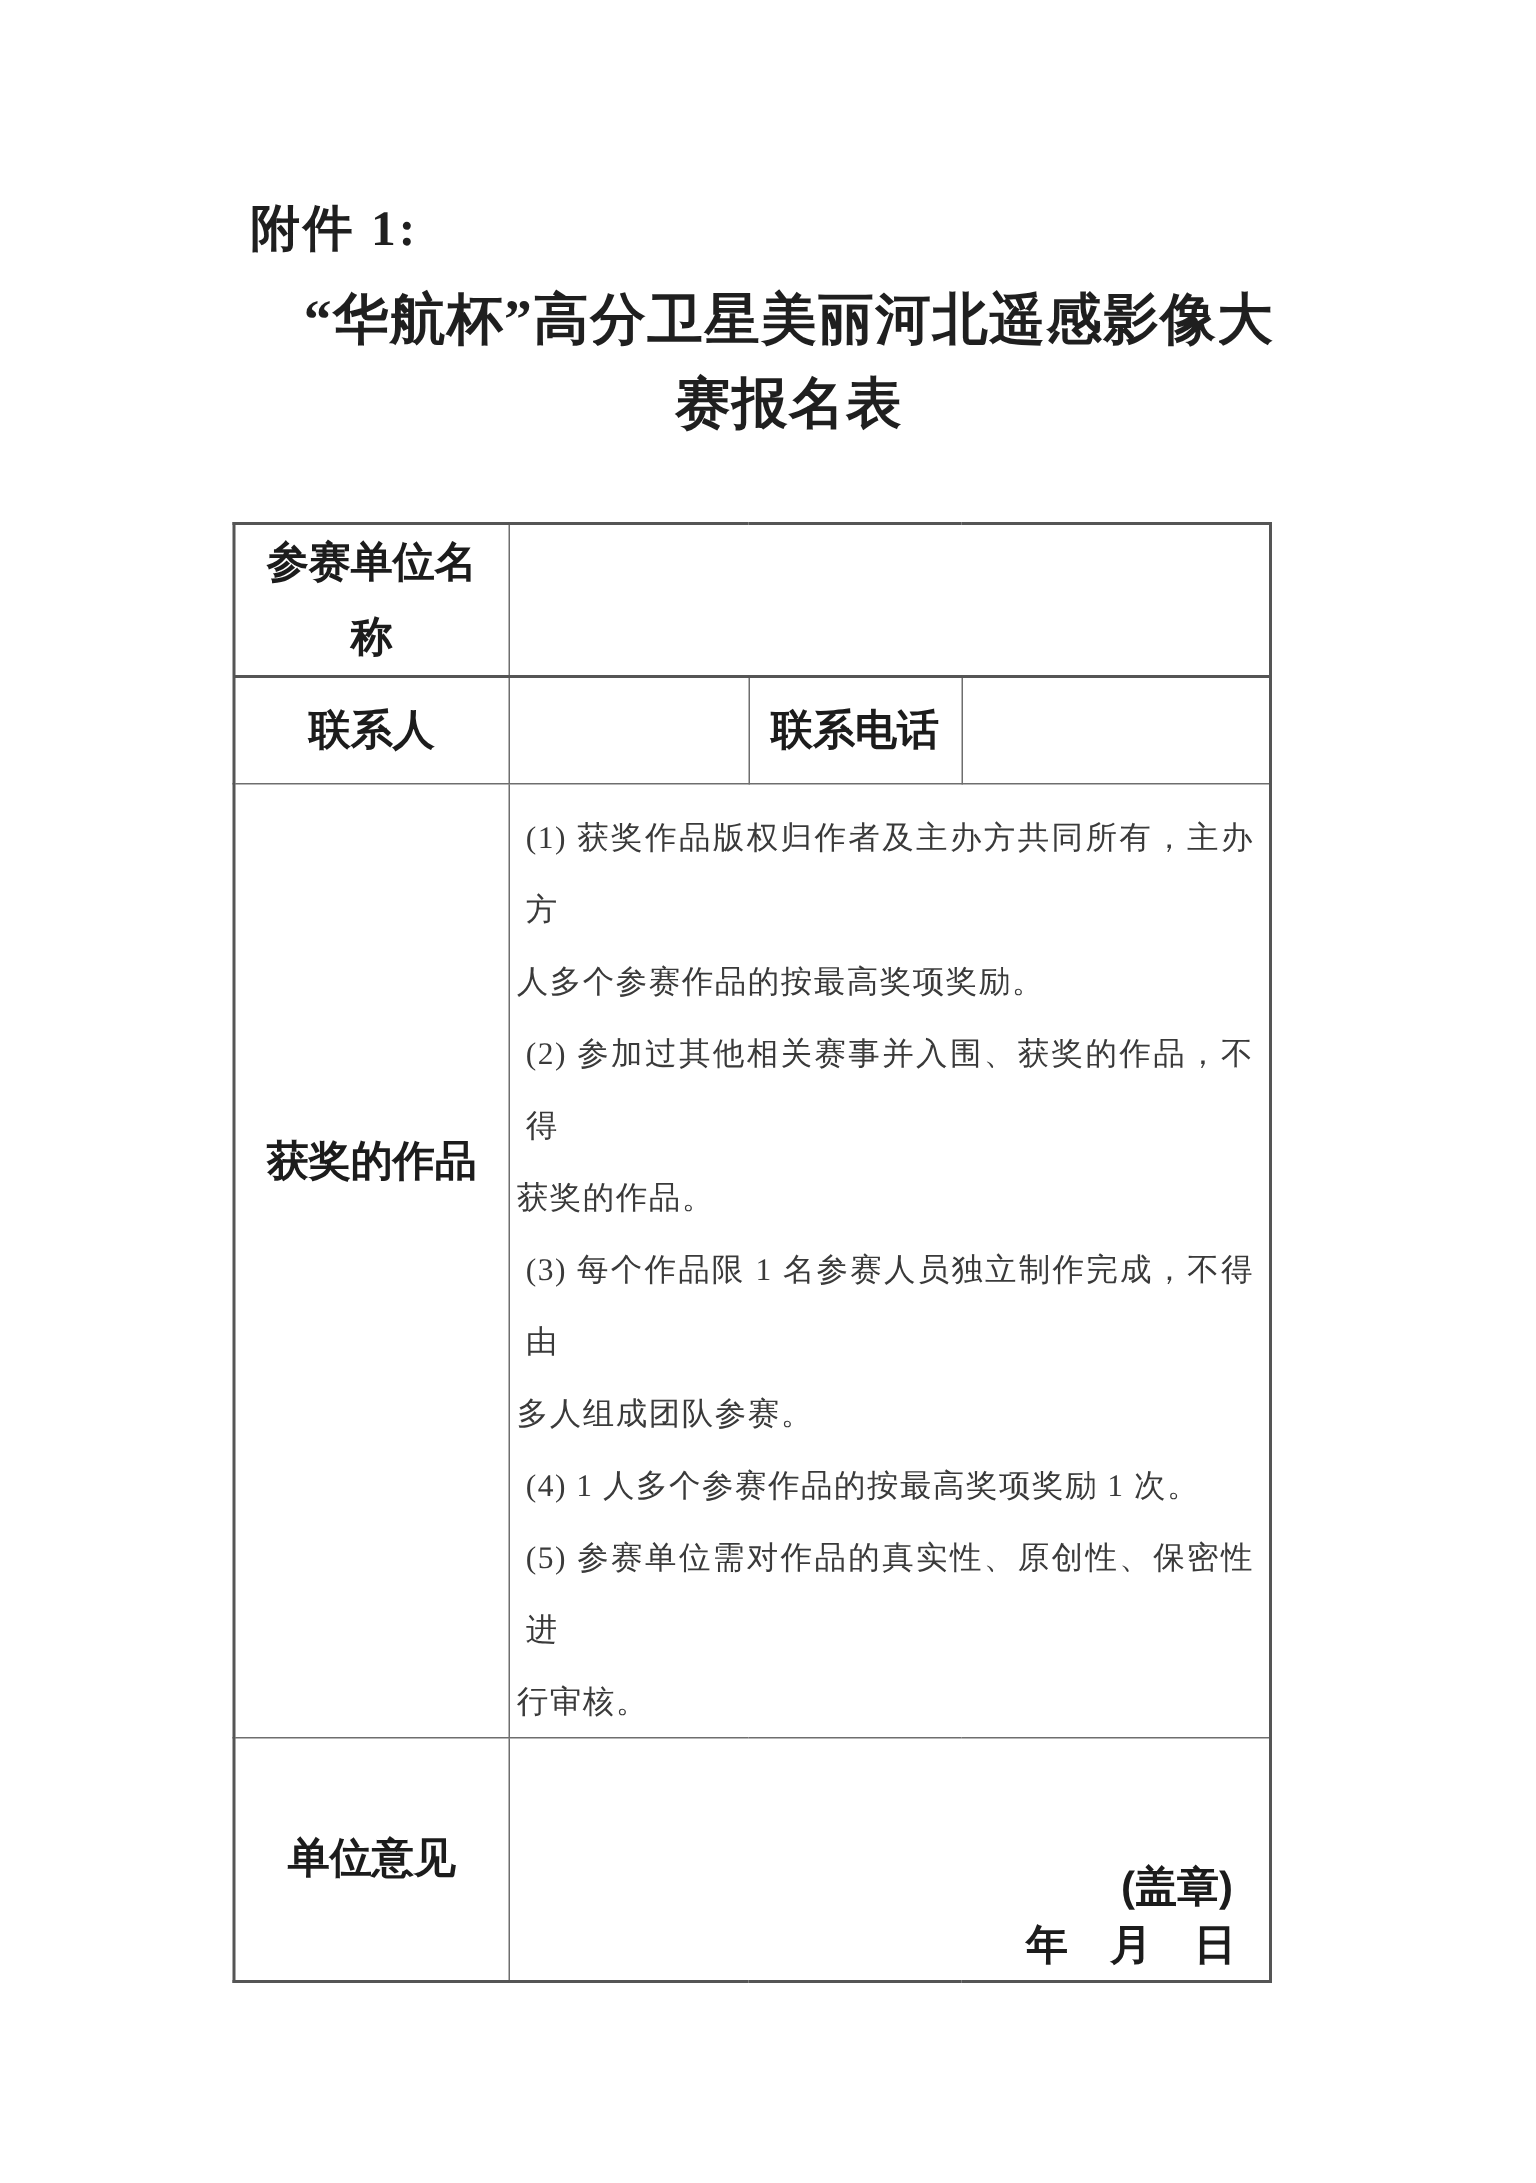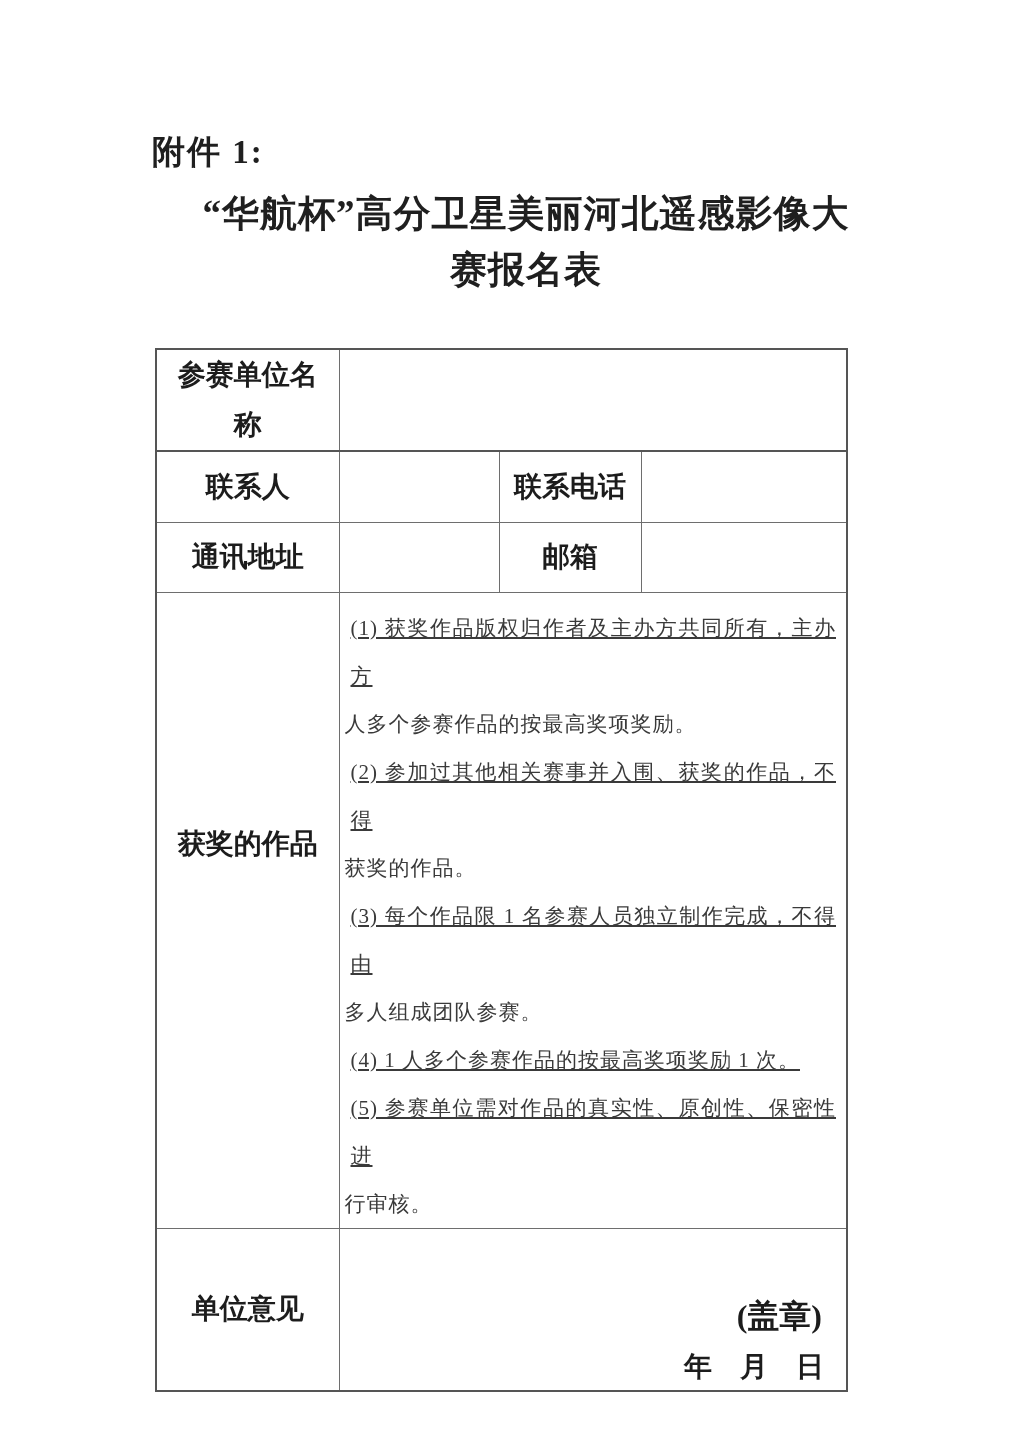--- a/index.html
+++ b/index.html
@@ -11,21 +11,21 @@
     position: relative;
     width: 1024px;
     height: 1455px;
     background: #ffffff;
     font-family: "Liberation Serif", serif;
     color: #1a1a1a;
     overflow: hidden;
   }
   .attachment {
     position: absolute;
-    left: 152px;
+    left: 167px;
     top: 130px;
     font-size: 33px;
     font-weight: bold;
     letter-spacing: 2px;
     color: #1f1f1f;
   }
   .title-block {
     position: absolute;
     left: 14px;
     top: 186px;
@@ -70,35 +70,35 @@
   .notice-cell {
     vertical-align: top !important;
     padding: 11px 10px 0 5px !important;
     font-family: "Liberation Serif", serif;
     font-size: 21px;
     line-height: 48px;
     letter-spacing: 1px;
     color: #3a3a3a;
   }
   .notice-line { white-space: pre-wrap; }
-  .notice-line.num { padding-left: 6px; text-decoration: underline; }
+  .notice-line.num { padding-left: 6px; }
   .notice-line.full {
     text-align: justify;
     text-align-last: justify;
   }
   .opinion-cell {
     position: relative;
   }
   .stamp-line {
     position: absolute;
     right: 24px;
-    top: 66px;
-    font-family: Liberation Serif, serif;
+    top: 80px;
+    font-family: Liberation Sans, sans-serif;
     font-weight: bold;
-    font-size: 32px;
+    font-size: 28px;
     color: #1c1c1c;
   }
   .date-line {
     position: absolute;
     right: 22px;
     top: 119px;
     font-family: "Liberation Sans", sans-serif;
     font-weight: bold;
     font-size: 28px;
     color: #1c1c1c;
@@ -130,26 +130,20 @@
       <td class="value-cell" colspan="3"></td>
     </tr>
 
     <tr style="height:71px">
       <td class="label-cell">联系人</td>
       <td class="value-cell"></td>
       <td class="label-cell">联系电话</td>
       <td class="value-cell"></td>
     </tr>
 
-    <tr style="height:70px">
-      <td class="label-cell">通讯地址</td>
-      <td class="value-cell"></td>
-      <td class="label-cell">邮箱</td>
-      <td class="value-cell"></td>
-    </tr>
 
     <tr style="height:516px">
       <td class="label-cell notice-label-cell">获奖的作品</td>
       <td class="notice-cell" colspan="3">
         <div class="notice-line num full">(1) 获奖作品版权归作者及主办方共同所有，主办方</div>
         <div class="notice-line">人多个参赛作品的按最高奖项奖励。</div>
         <div class="notice-line num full">(2) 参加过其他相关赛事并入围、获奖的作品，不得</div>
         <div class="notice-line">获奖的作品。</div>
         <div class="notice-line num full">(3) 每个作品限 1 名参赛人员独立制作完成，不得由</div>
         <div class="notice-line">多人组成团队参赛。</div>

